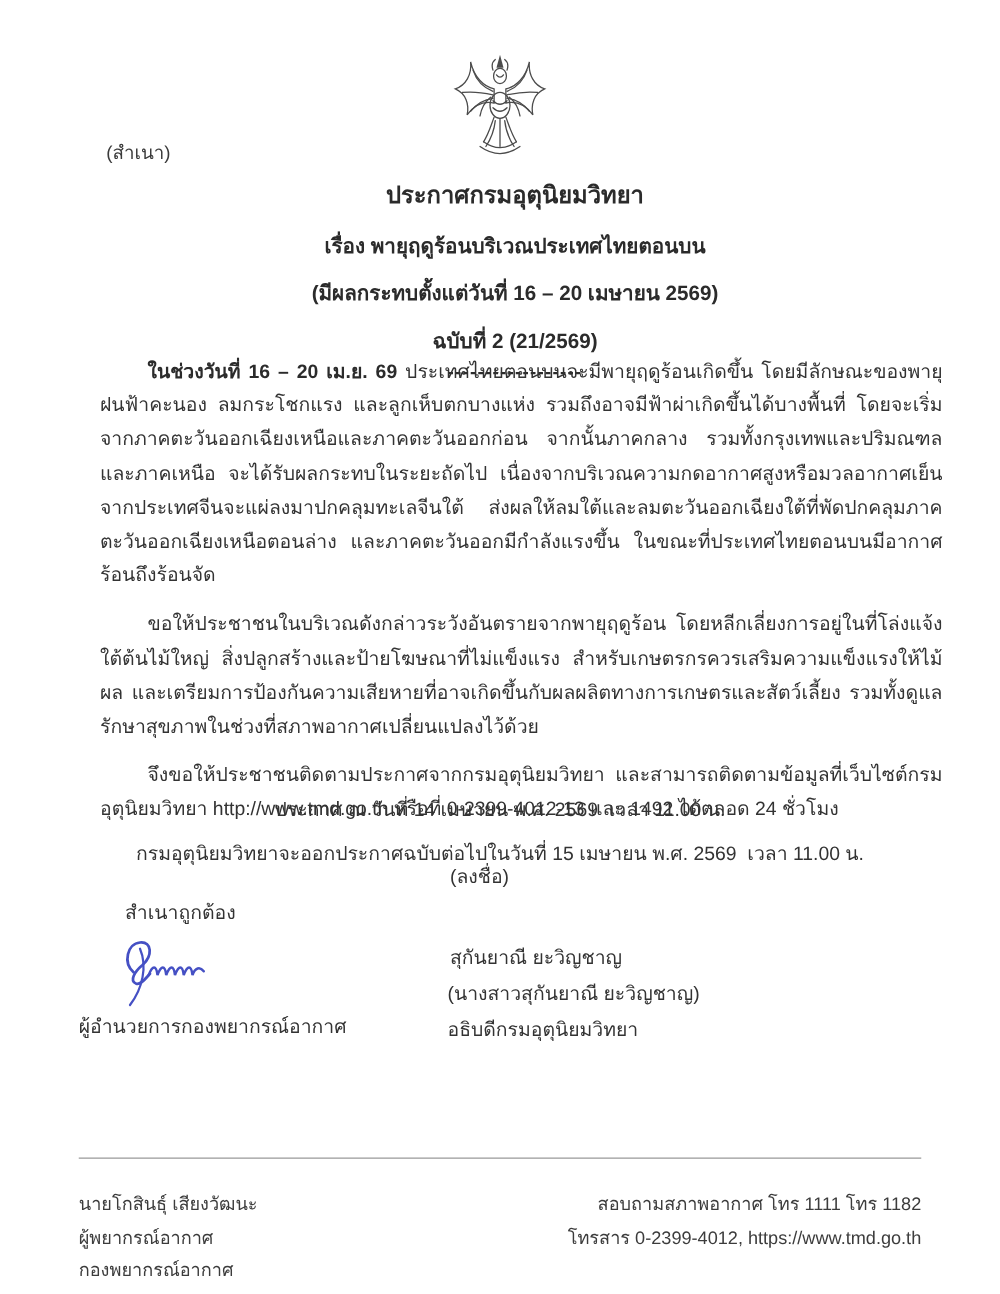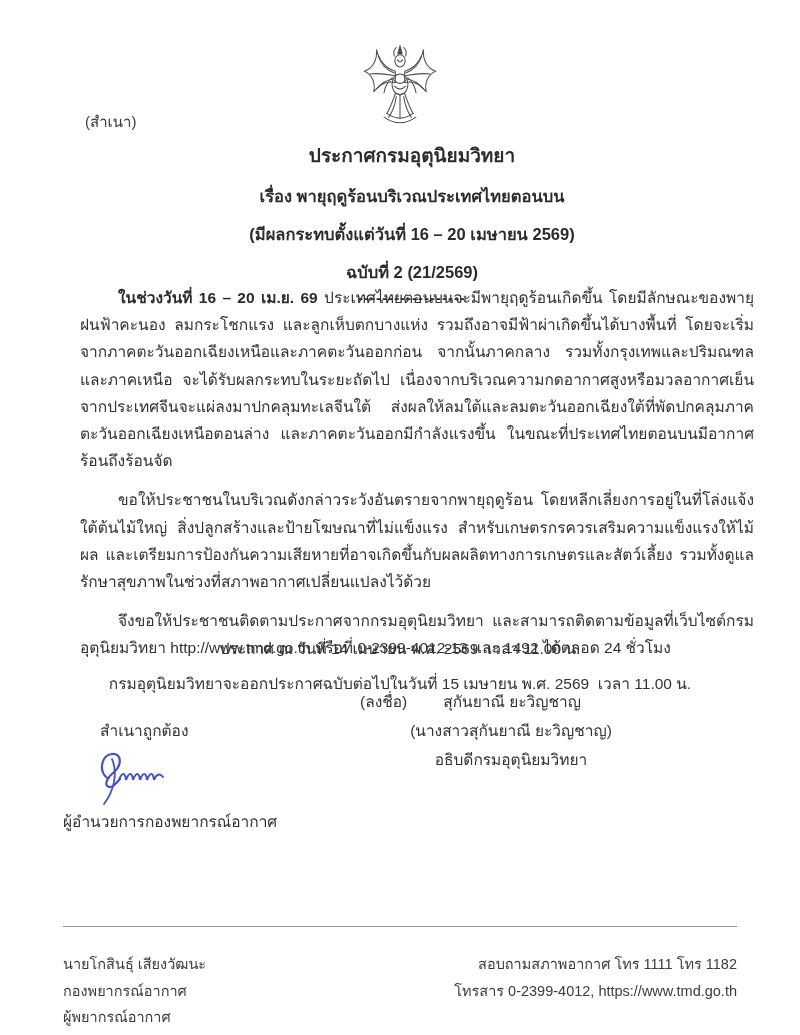--- a/index.html
+++ b/index.html
@@ -65,22 +65,22 @@
   .announce div { white-space: pre-wrap; margin-bottom: 9px; line-height: 26px; }
   .sign-block {
     position: absolute;
     left: 358px;
     top: 687px;
     width: 306px;
     font-size: 15.5px;
     line-height: 29px;
     color: #333333;
   }
-  .sign-block .sign-line1 { display: flex; gap: 36px; padding-left: 2px; }
-  .sign-block .sign-line2, .sign-block .sign-line3 { text-align: center; }
+  .sign-block .sign-line1 { display: flex; gap: 36px; padding-left: 2px; flex-direction: column; }
+  .sign-block .sign-line2, .sign-block .sign-line3 { }
   .certify {
     position: absolute;
     left: 63px;
     top: 717px;
     width: 300px;
     font-size: 15.5px;
     line-height: 27px;
     color: #333333;
   }
   .certify .certify-label { padding-left: 37px; }
@@ -174,22 +174,22 @@
       <path d="M16 32 C7 24 11 9 21 8 C31 7 31 19 23 26 C17 31 12 39 18 41 C22 42 26 36 29 33" stroke-width="2.2"></path>
       <path d="M28 34 c3 -8 6 -8 7 0 c3 -8 6 -8 7 0 c3 -8 6 -8 7 0 c3 -8 6 -8 7 0 c3 -8 6 -8 7 0 c2 -6 6 -7 9 -3" stroke-width="2"></path>
       <path d="M21 13 C27 27 23 45 13 58" stroke-width="1.8"></path>
     </svg>
     <div class="certify-position">ผู้อำนวยการกองพยากรณ์อากาศ</div>
   </div>
 
   <div class="footer">
     <div class="footer-left">
       <div>นายโกสินธุ์ เสียงวัฒนะ</div>
+      <div>ผู้พยากรณ์อากาศ</div>
       <div>กองพยากรณ์อากาศ</div>
-      <div>ผู้พยากรณ์อากาศ</div>
     </div>
     <div class="footer-right">
       <div>สอบถามสภาพอากาศ โทร 1111 โทร 1182</div>
       <div>โทรสาร 0-2399-4012, https://www.tmd.go.th</div>
     </div>
   </div>
 
 </div>
 
 </body></html>

